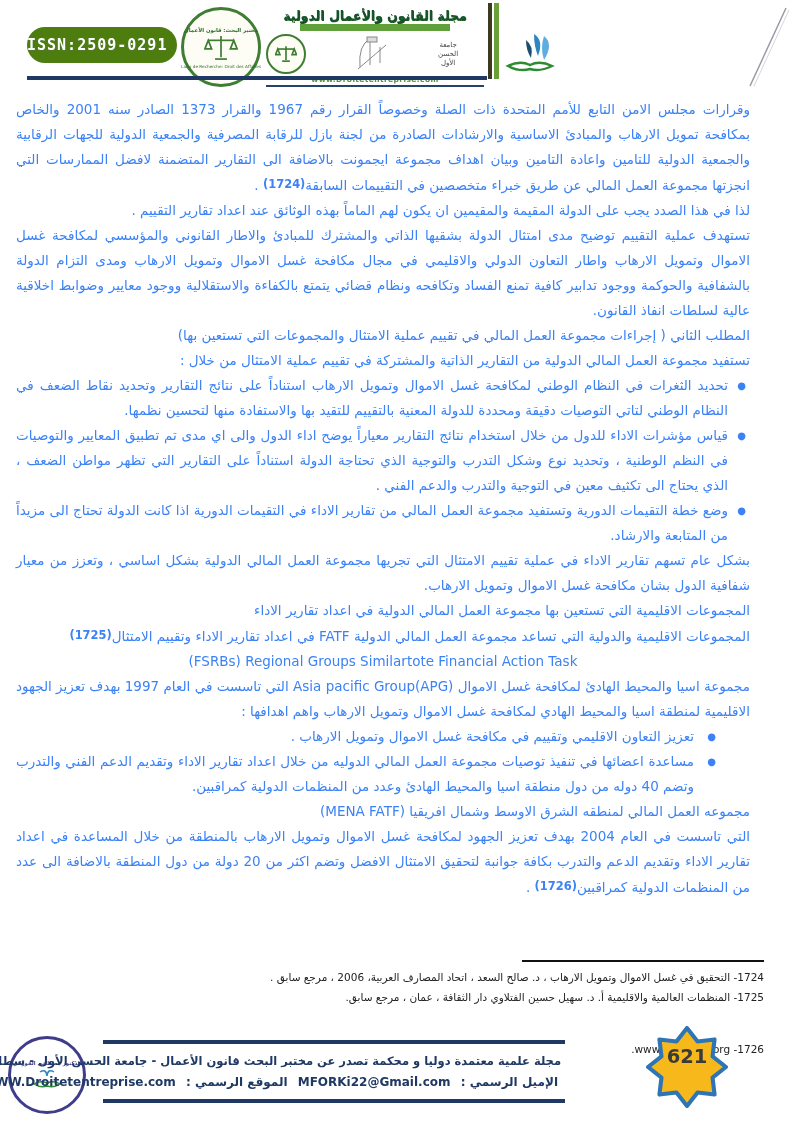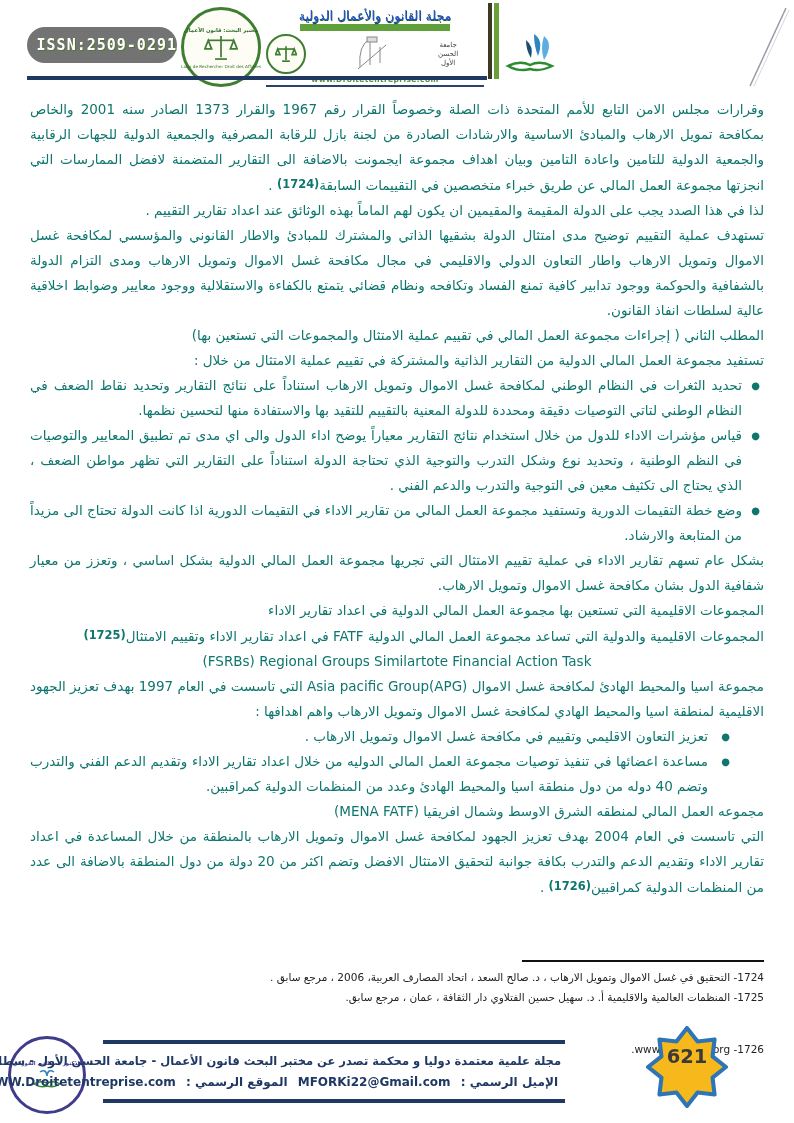--- a/index.html
+++ b/index.html
@@ -1,30 +1,30 @@
 <!DOCTYPE html>
 <html lang="ar"><head>
 <meta charset="utf-8">
 <style>
   html,body{margin:0;padding:0;background:#ffffff;}
   .page{position:relative;width:794px;height:1123px;background:#fff;overflow:hidden;
         font-family:"DejaVu Sans",sans-serif;color:#111;}
 
   
-  .issn-pill{position:absolute;left:27px;top:27px;width:150px;height:36px;background:#737373;
-             border-radius:18px;display:flex;align-items:center;justify-content:flex-end;
+  .issn-pill{position:absolute;left:27px;top:27px;width:150px;height:36px;background:#4d7c0f;
+             border-radius:18px;display:flex;align-items:center;justify-content:flex-start;
              color:#fff;font-weight:bold;font-size:15px;font-family:"DejaVu Sans Mono",monospace;
              letter-spacing:1px;text-shadow:1px 1px 0 #4e7a2a;}
   .lab-circle{position:absolute;left:181px;top:7px;width:80px;height:80px;border-radius:50%;
               border:3px solid #3E7D32;background:#fdfdf6;display:flex;flex-direction:column;
               align-items:center;justify-content:center;box-sizing:border-box;}
   .lab-circle .arc-top{font-size:6px;color:#2e6b28;font-weight:bold;white-space:nowrap;transform:scale(.9);}
   .lab-circle .arc-bottom{font-size:5px;color:#2e6b28;white-space:nowrap;transform:scale(.85);}
   .journal-block{position:absolute;left:266px;top:8px;width:218px;height:72px;}
-  .journal-title{color:#1d4ed8;font-weight:normal;font-size:12.5px;text-align:center;white-space:nowrap;
+  .journal-title{color:#14532d;font-weight:bold;font-size:12.5px;text-align:center;white-space:nowrap;
                  text-shadow:.5px .5px 0 #1c5a1e;}
   .journal-bar{width:150px;height:7px;background:#5FA03A;margin:1px auto 2px auto;}
   .journal-mid{display:flex;align-items:center;height:42px;gap:46px;}
   .mini-circle{width:40px;height:40px;border-radius:50%;border:2px solid #3E7D32;box-sizing:border-box;
                display:flex;align-items:center;justify-content:center;background:#fffef4;flex:0 0 auto;}
   .doodle{flex:0 0 auto;margin:0 2px;}
   .univ-text{font-size:7px;color:#444;text-align:center;flex:1 1 auto;line-height:9px;}
   .feather{flex:0 0 auto;}
   .journal-site{font-size:7.5px;font-weight:bold;color:#5B8F3E;text-align:center;
                 border-bottom:2px solid #28426b;padding-bottom:1px;letter-spacing:.4px;}
@@ -34,22 +34,22 @@
   .issue-block{position:absolute;left:500px;top:6px;width:275px;direction:rtl;text-align:right;}
   .issue-line1{font-size:21px;font-weight:bold;white-space:nowrap;}
   .issue-label{color:#33A02C;}
   .issue-number{color:#FF0000;}
   .issue-line2{font-size:21px;font-weight:bold;white-space:nowrap;margin-top:8px;padding-left:10px;}
   .date-label{color:#E8630A;}
   .date-year{color:#2B6FC2;}
   .pencil{position:absolute;left:740px;top:2px;}
 
   
-  .body-text{position:absolute;top:97px;left:30px;width:734px;direction:rtl;text-align:justify;
-             font-size:13.5px;line-height:25px;color:#0f766e;}
+  .body-text{position:absolute;top:97px;left:16px;width:734px;direction:rtl;text-align:justify;
+             font-size:13.5px;line-height:25px;color:#3b82f6;}
   .body-text p{margin:0;}
   .h{font-weight:normal;}
   .ref{font-weight:bold;font-size:.85em;vertical-align:2px;}
   .bullet{position:relative;padding-right:22px;}
   .bullet .dot{position:absolute;right:4px;top:0;font-size:10px;line-height:25px;}
   .bullet-inner{position:relative;padding-right:56px;}
   .bullet-inner .dot{position:absolute;right:34px;top:0;font-size:10px;line-height:25px;}
   .eng-line{direction:ltr;text-align:center;font-family:"DejaVu Sans",sans-serif;}
 
   

